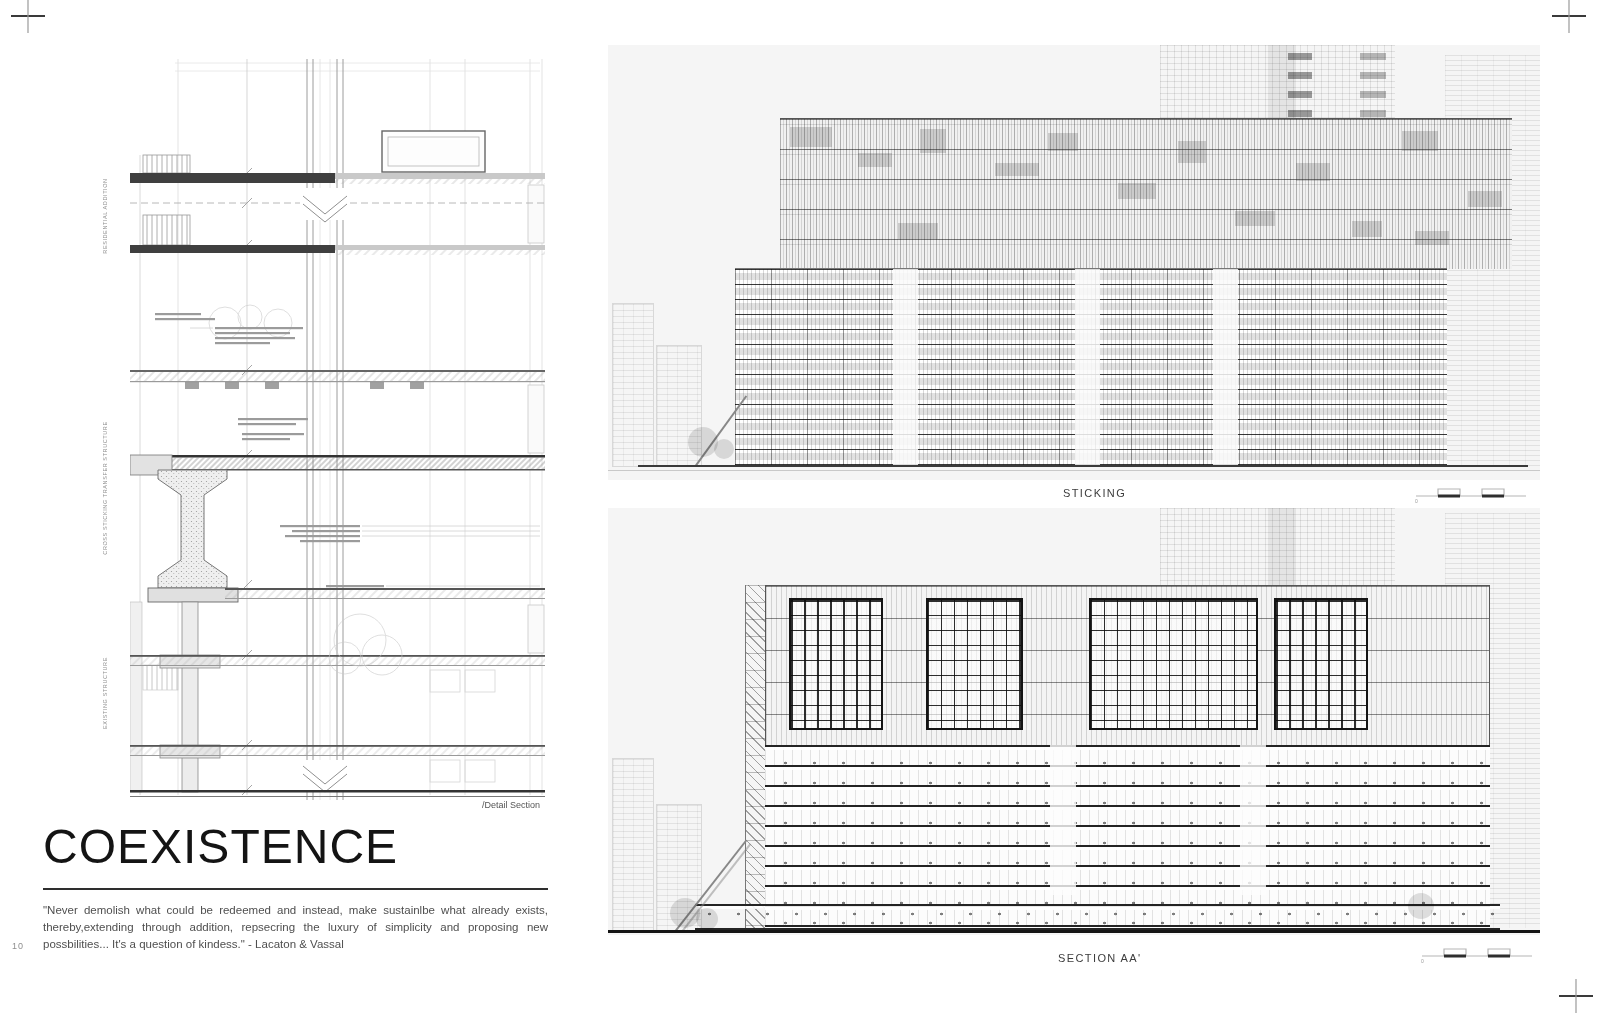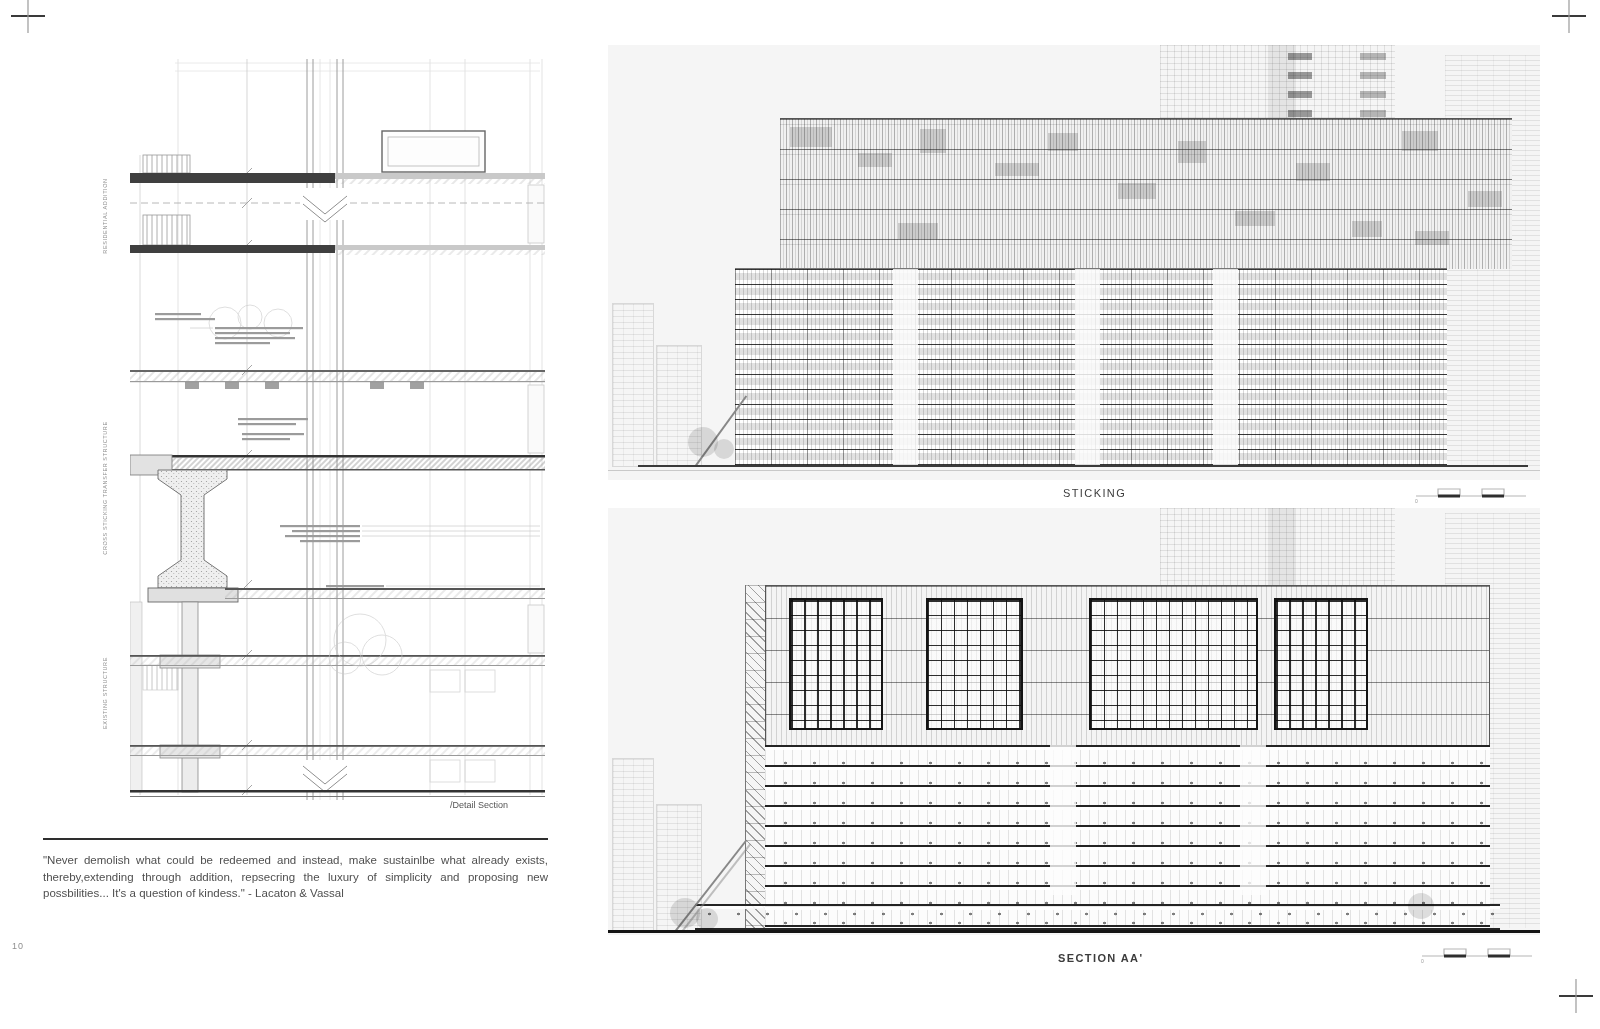--- a/index.html
+++ b/index.html
@@ -17,21 +17,21 @@
   
   .title-block{position:absolute;left:43px;top:822px;width:505px;}
   .title{font-size:48px;font-weight:400;letter-spacing:1px;color:#141414;line-height:1.05;margin:0;}
   .subtitle{font-size:16px;font-style:italic;font-weight:bold;color:#1c1c1c;letter-spacing:.5px;margin-top:4px;}
   .divider{width:505px;height:2px;background:#2e2e2e;margin-top:16px;}
   .quote{margin-top:12px;font-size:11.5px;line-height:1.45;color:#4f4f4f;text-align:justify;}
 
   
   .detail-canvas{position:absolute;left:130px;top:55px;width:415px;height:755px;}
   .side-label{position:absolute;font-size:5.5px;letter-spacing:.6px;color:#909090;text-align:center;transform:rotate(-90deg);white-space:nowrap;}
-  .detail-caption{position:absolute;left:450px;top:800px;width:90px;text-align:left;font-size:9px;color:#555;}
+  .detail-caption{position:absolute;left:450px;top:800px;width:90px;text-align:right;font-size:9px;color:#555;}
 
   
   .panel{position:absolute;background:#f5f5f5;}
   .panel-el{left:608px;top:45px;width:932px;height:435px;}
   .panel-sc{left:608px;top:508px;width:932px;height:427px;}
 
   .ctx-tower{position:absolute;
     background-image:
       linear-gradient(90deg, transparent 0 46%, rgba(0,0,0,.07) 46% 58%, transparent 58%),
       repeating-linear-gradient(90deg, rgba(0,0,0,.09) 0 1px, transparent 1px 7px),
@@ -257,20 +257,21 @@
       </g>
 
       <rect x="0" y="735" width="415" height="2.5" fill="#333"></rect>
       <rect x="0" y="741" width="415" height="1" fill="#777"></rect>
     </svg>
   </div>
 
   <div class="detail-caption">/Detail Section</div>
 
   <div class="title-block">
+    <h1 class="title">COEXISTENCE</h1>
     <div class="divider"></div>
     <div class="quote">"Never demolish what could be redeemed and instead, make sustainlbe what already exists, thereby,extending through addition, repsecring the luxury of simplicity and proposing new possbilities... It's a question of kindess." - Lacaton &amp; Vassal</div>
   </div>
 
   <div class="panel panel-el">
     <div class="ctx-tower" style="left:552px;top:0;width:235px;height:240px;">
       <div class="tower-strip" style="left:128px;top:8px;width:24px;height:100px;"></div>
       <div class="tower-strip" style="left:200px;top:8px;width:26px;height:140px;opacity:.7;"></div>
     </div>
     <div class="ctx-right" style="left:837px;top:10px;width:95px;height:412px;"></div>
@@ -336,20 +337,20 @@
     <div class="sc-base"></div>
 
     <div class="diag" style="left:67px;top:422px;width:115px;transform:rotate(-52deg);"></div>
     <div class="diag" style="left:74px;top:422px;width:110px;transform:rotate(-52deg);opacity:.5;"></div>
     <div class="tree" style="left:62px;top:390px;width:30px;height:30px;"></div>
     <div class="tree" style="left:88px;top:400px;width:22px;height:22px;"></div>
     <div class="tree" style="left:800px;top:385px;width:26px;height:26px;"></div>
     <div class="groundline" style="left:0;top:422px;width:932px;height:2.5px;background:#141414;"></div>
   </div>
 
-  <div class="caption" style="left:1058px;top:952px;font-weight:bold;">SECTION AA'</div>
+  <div class="caption" style="left:1058px;top:952px;">SECTION AA'</div>
   <svg class="scalebar" style="left:1418px;top:942px;" width="130" height="22" viewBox="0 0 130 22">
     <path d="M4,14 h22 v-7 h22 v7 h22 v-7 h22 v7 h22" fill="none" stroke="#b5b5b5" stroke-width="1.2"></path>
     <path d="M26,14 h22 M70,14 h22" stroke="#2e2e2e" stroke-width="2.8" fill="none"></path>
     <text x="3" y="21" font-size="5" fill="#999">0</text>
   </svg>
 
 </div>
 
 </body></html>

